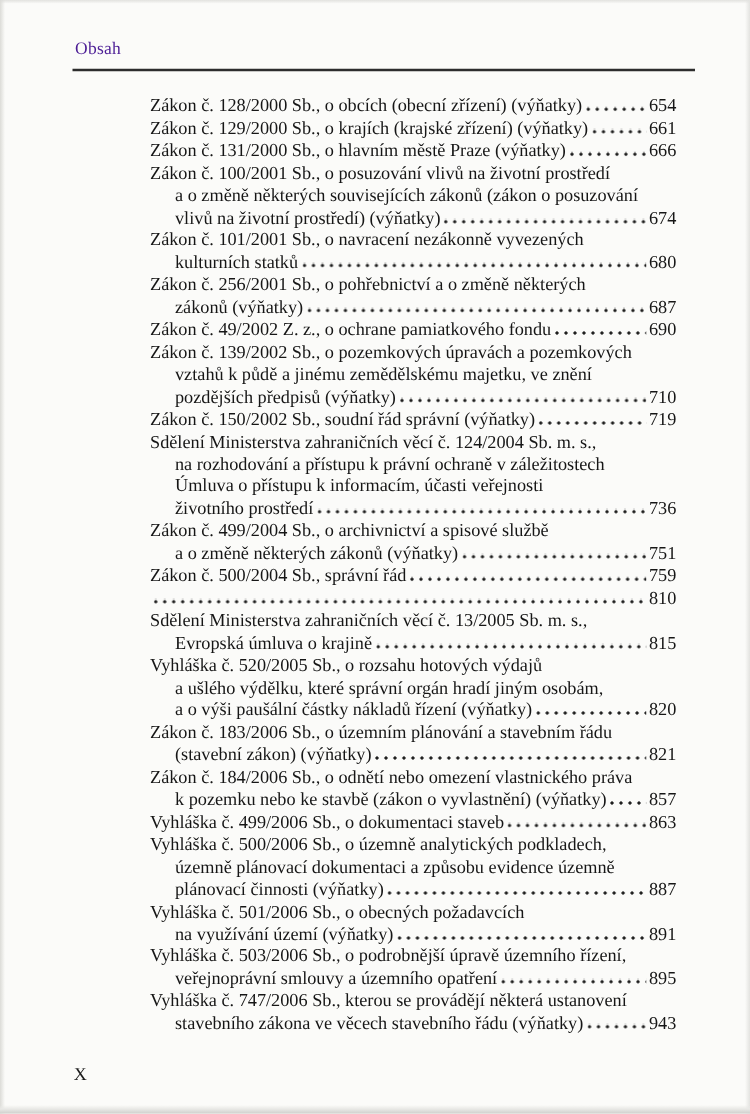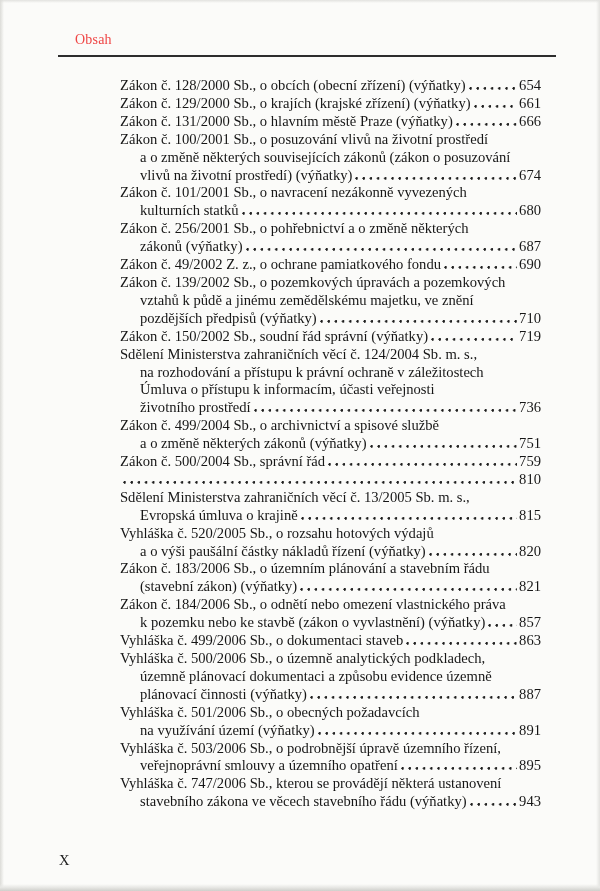--- a/index.html
+++ b/index.html
@@ -36,25 +36,25 @@
     background: linear-gradient(to left, #e3e3e0, rgba(255,255,255,0));
     z-index: 5;
   }
   .edge-bottom {
     position: absolute; left: 0; bottom: 0; width: 100%; height: 7px;
     background: linear-gradient(to top, #cfcfcb, #e9e9e6 55%, rgba(255,255,255,0));
     z-index: 5;
   }
   .header-title {
     position: absolute;
-    left: 75px;
+    left: 60px;
     top: 32px;
     font-size: 14px;
     letter-spacing: 0.2px;
-    color: #ef4444;
+    color: #4c1d95;
   }
   .header-rule {
     position: absolute;
     left: 58px;
     top: 55px;
     width: 498px;
     height: 2px;
     background: #2d2d2d;
   }
   .toc {
@@ -220,20 +220,21 @@
       <div>
         <div class="toc-line">Sdělení Ministerstva zahraničních věcí č. 13/2005 Sb. m. s.,</div>
         <div class="toc-line cont toc-last">
           <span class="toc-text">Evropská úmluva o krajině</span>
           <span class="leader"></span>
           <span class="pagenum">815</span>
         </div>
       </div>
       <div>
         <div class="toc-line">Vyhláška č. 520/2005 Sb., o rozsahu hotových výdajů</div>
+        <div class="toc-line cont">a ušlého výdělku, které správní orgán hradí jiným osobám,</div>
         <div class="toc-line cont toc-last">
           <span class="toc-text">a o výši paušální částky nákladů řízení (výňatky)</span>
           <span class="leader"></span>
           <span class="pagenum">820</span>
         </div>
       </div>
       <div>
         <div class="toc-line">Zákon č. 183/2006 Sb., o územním plánování a stavebním řádu</div>
         <div class="toc-line cont toc-last">
           <span class="toc-text">(stavební zákon) (výňatky)</span>

